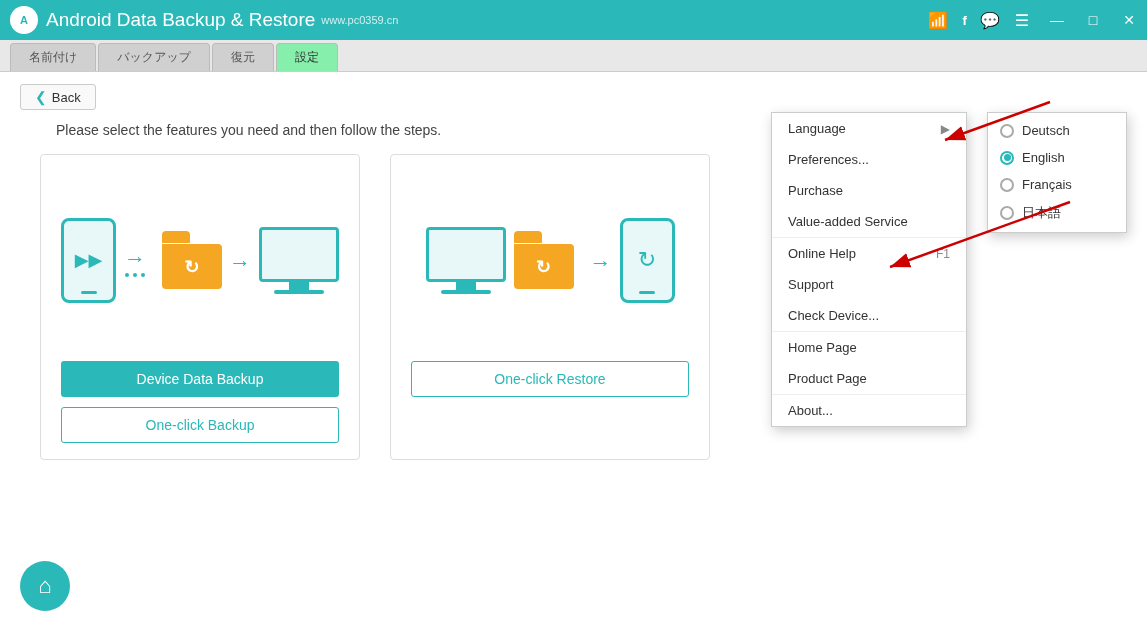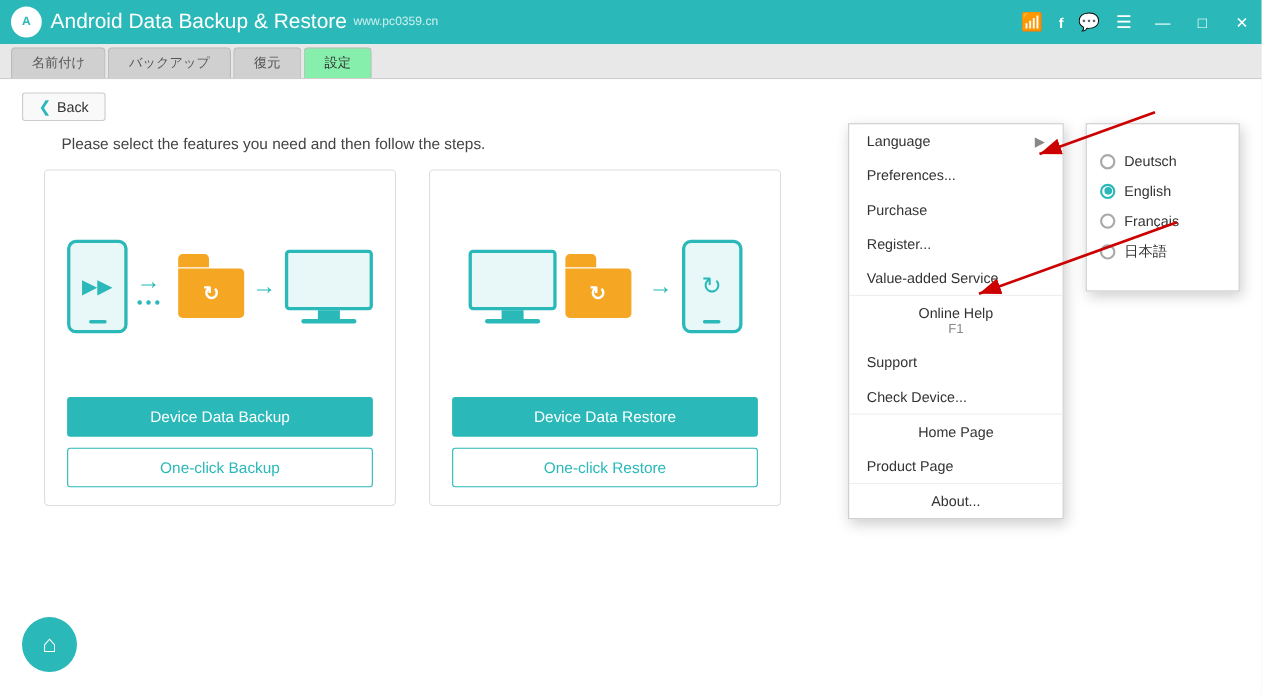--- a/index.html
+++ b/index.html
@@ -307,21 +307,20 @@
     .menu-item {
       padding: 8px 16px;
       cursor: pointer;
       display: flex;
       align-items: center;
       justify-content: space-between;
       color: #333;
     }
     .menu-item.separator {
       border-top: 1px solid #eee;
-      flex-direction: column;
     }
     .menu-item .shortcut {
       color: #888;
       font-size: 12px;
     }
     .menu-item .chevron {
       color: #888;
       font-size: 12px;
     }
 
@@ -329,21 +328,21 @@
     .lang-menu {
       position: absolute;
       top: 40px;
       right: 20px;
       background: #fff;
       border: 1px solid #ccc;
       box-shadow: 2px 4px 12px rgba(0,0,0,0.2);
       width: 140px;
       z-index: 300;
       font-size: 13px;
-      padding: 20px 0;
+      padding: 4px 0;
     }
     .lang-item {
       padding: 6px 12px;
       display: flex;
       align-items: center;
       gap: 8px;
       cursor: pointer;
       color: #333;
     }
     .radio-outer {
@@ -469,43 +468,39 @@
         <div style="margin:0 8px;">
           <span style="font-size:22px;color:#2ab8b8;">→</span>
         </div>
 
         <div style="display:flex;flex-direction:column;align-items:center;">
           <div class="restore-phone">
             <span style="font-size:22px;color:#2ab8b8;">↻</span>
           </div>
         </div>
       </div>
-      <button class="btn-primary">Device Data Restore</button>
       <button class="btn-secondary">One-click Restore</button>
     </div>
 
   </div>
 
   <div class="home-btn">
     <span class="home-btn-icon">⌂</span>
   </div>
 
   <div class="main-menu">
     <div class="menu-item">
       <span>Language</span>
       <span class="chevron">▶</span>
     </div>
     <div class="menu-item">
       <span>Preferences...</span>
     </div>
     <div class="menu-item">
       <span>Purchase</span>
-    </div>
-    <div class="menu-item">
-      <span>Register...</span>
     </div>
     <div class="menu-item">
       <span>Value-added Service</span>
     </div>
     <div class="menu-item separator">
       <span>Online Help</span>
       <span class="shortcut">F1</span>
     </div>
     <div class="menu-item">
       <span>Support</span>

